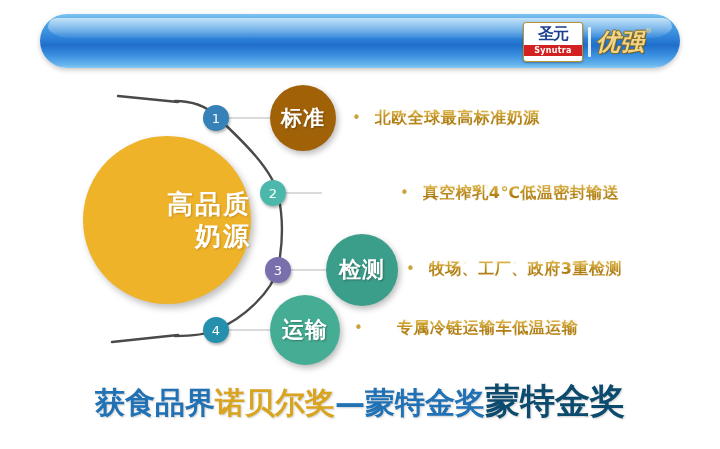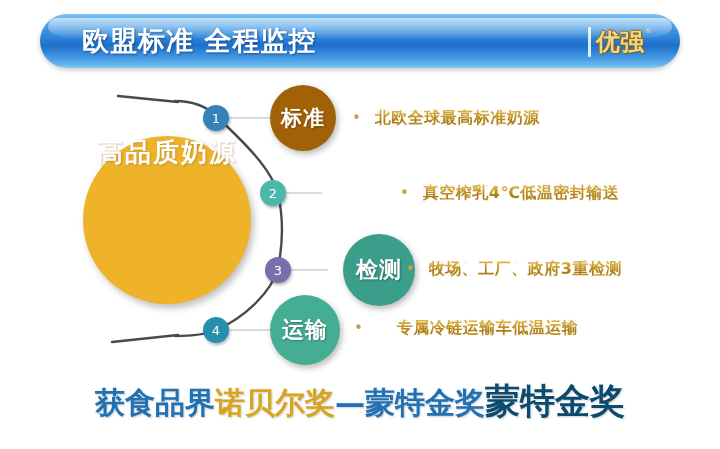--- a/index.html
+++ b/index.html
@@ -115,20 +115,21 @@
     font-size: 24px;
     font-weight: bold;
     color: #f0d58a;
     line-height: 30px;
     letter-spacing: 0px;
     text-shadow:
       -1px 0 0 #8a6a14, 1px 0 0 #8a6a14,
       0 -1px 0 #8a6a14, 0 1px 0 #8a6a14,
       1px 1px 1px rgba(0,0,0,0.35);
     white-space: nowrap;
+    font-style: italic;
   }
   #logo-reg {
     font-size: 7px;
     color: #f0d58a;
     line-height: 9px;
     margin-left: 1px;
   }
 
   
   #diagram {
@@ -150,21 +151,22 @@
   #hub-circle {
     position: absolute;
     left: 83px;
     top: 58px;
     width: 168px;
     height: 168px;
     border-radius: 50%;
     background: #efb32a;
     box-shadow: 3px 4px 7px rgba(0,0,0,0.25);
     display: flex;
-    align-items: flex-start;
+    flex-direction: column;
+    align-items: flex-end;
     justify-content: center;
   }
   .hub-line {
     font-size: 26px;
     font-weight: bold;
     color: #ffffff;
     line-height: 32px;
     letter-spacing: 2px;
     text-shadow: 1px 1px 2px rgba(120,80,0,0.35);
   }
@@ -267,23 +269,26 @@
     font-size: 35px;
     color: #0c4a6e;
     letter-spacing: 0px;
   }
 </style>
 </head>
 <body>
 
 <div id="header-bar">
   <div id="header-gloss"></div>
-  <div id="header-title">欧盟标准 全程监控</div>
 
   <div id="brand-logo">
+    <div id="logo-mark">
+      <div id="logo-cn">圣元</div>
+      <div id="logo-en">Synutra</div>
+    </div>
     <div id="logo-divider"></div>
     <div id="logo-sub-wrap">
       <div id="logo-sub">优强</div>
       <div id="logo-reg">®</div>
     </div>
   </div>
 </div>
 
 <div id="diagram">
 
@@ -308,21 +313,21 @@
   </div>
 
   <div class="num-badge" style="left:203px; top:27px; background:#3581b8;">1</div>
   <div class="num-badge" style="left:260px; top:102px; background:#4cb8ac;">2</div>
   <div class="num-badge" style="left:265px; top:179px; background:#7a6fad;">3</div>
   <div class="num-badge" style="left:203px; top:239px; background:#2590ad;">4</div>
 
   <div class="label-circle" style="left:270px; top:7px; width:66px; height:66px; background:#a16207; font-size:21px;">
     <span>标准</span>
   </div>
-  <div class="label-circle" style="left:343px; top:156px; width:72px; height:72px; background:#3a9e8a; font-size:22px;">
+  <div class="label-circle" style="left:326px; top:156px; width:72px; height:72px; background:#3a9e8a; font-size:22px;">
     <span>检测</span>
   </div>
   <div class="label-circle" style="left:270px; top:217px; width:70px; height:70px; background:#45ad94; font-size:22px;">
     <span>运输</span>
   </div>
 
   <div class="desc-row" style="left:352px; top:30px;">
     <span class="desc-bullet">•</span>
     <span style="position:relative;">
       <span class="desc-text">北欧全球最高标准奶源</span>

